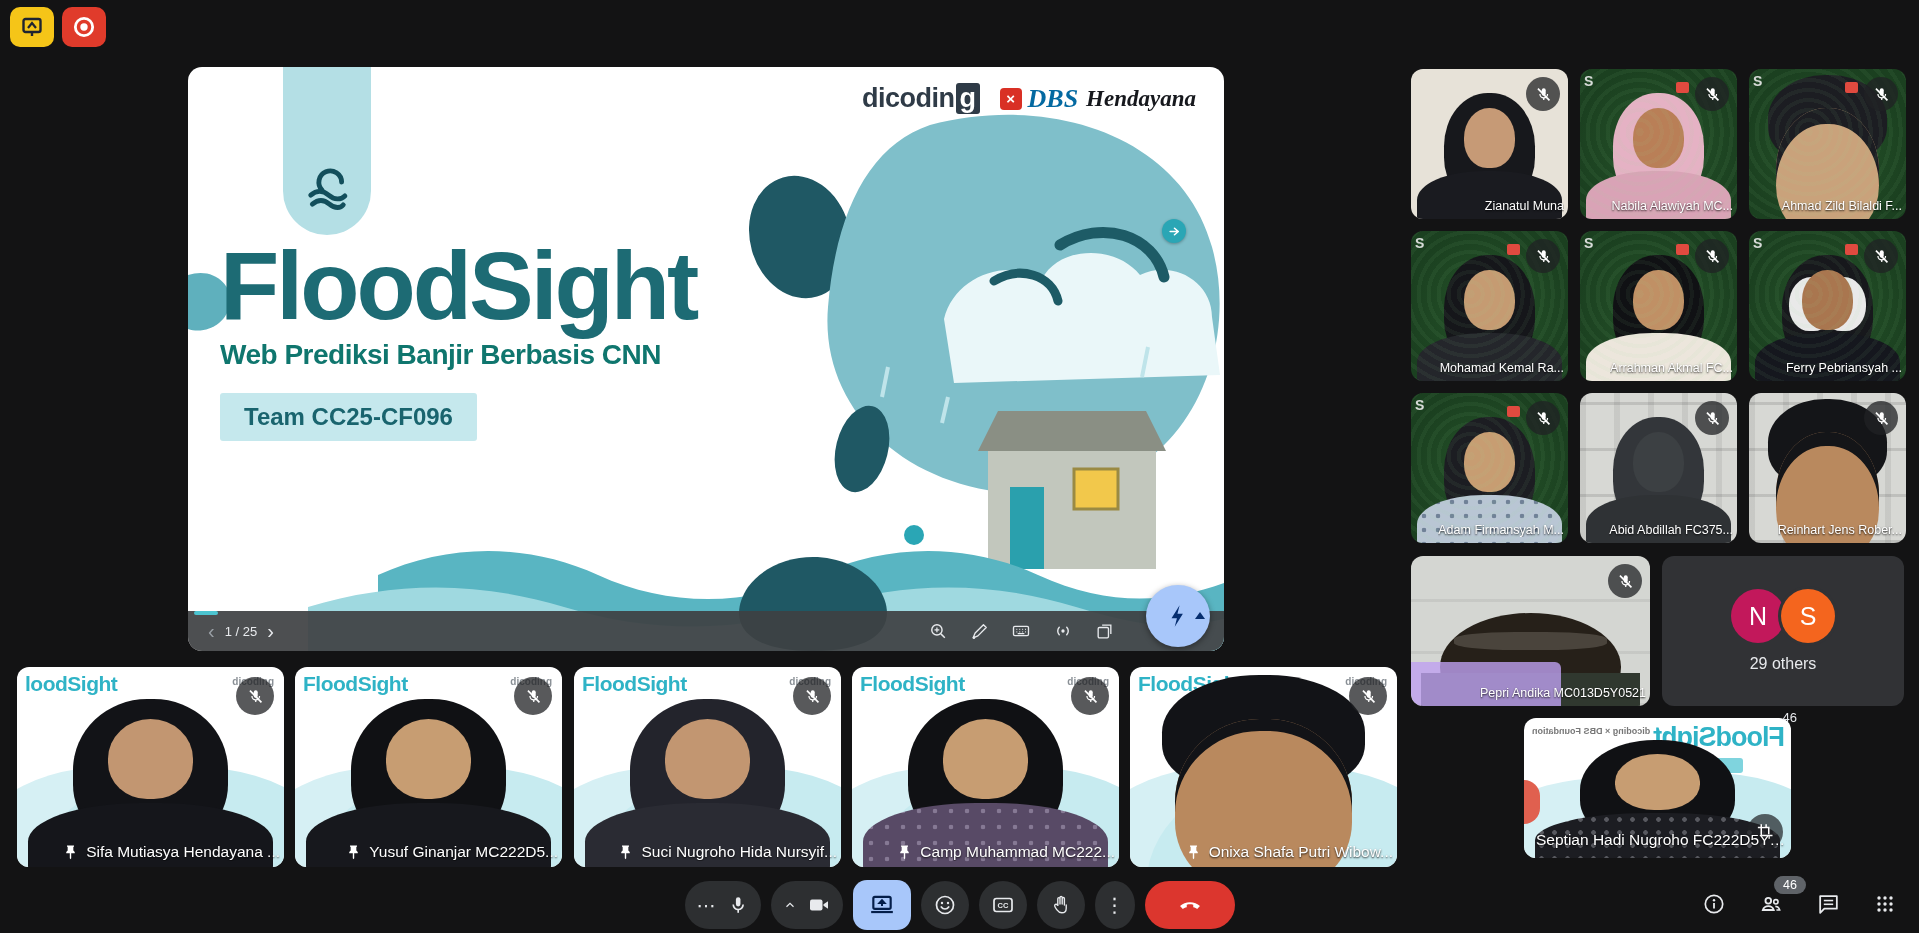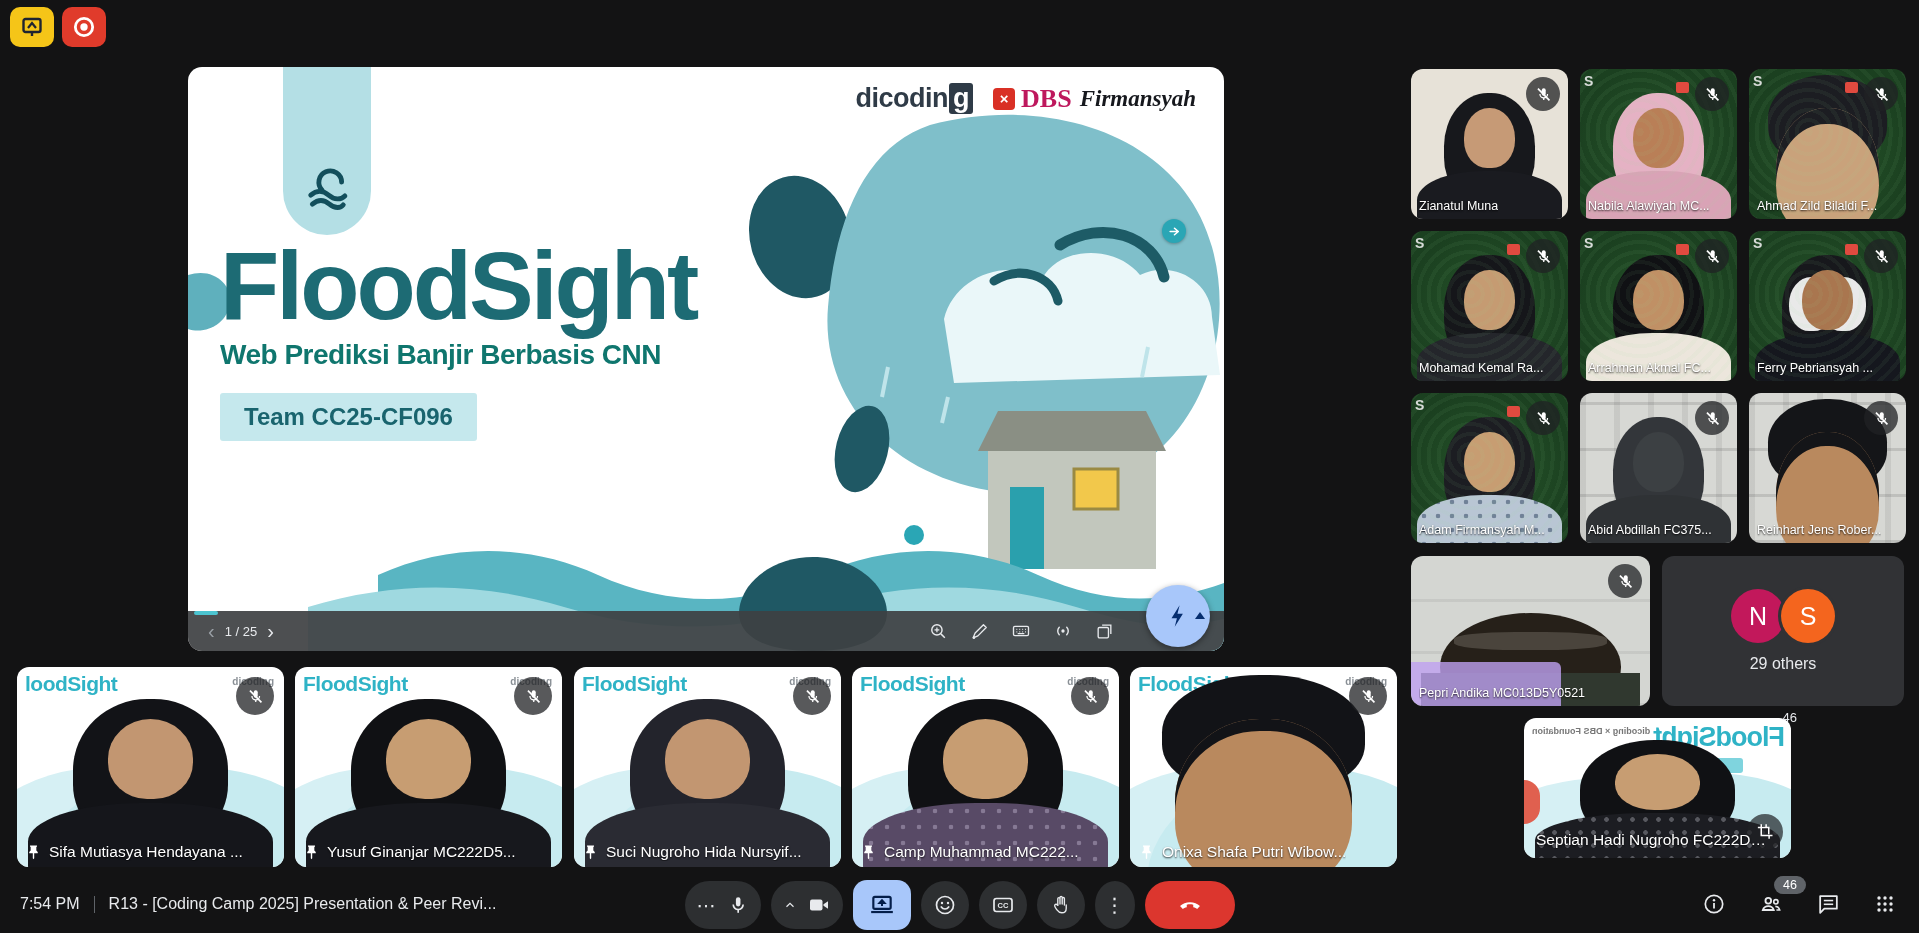--- a/index.html
+++ b/index.html
@@ -17,21 +17,21 @@
   .stop-btn{flex:none;background:#a8c7fa;color:#082e6f;font-size:15px;font-weight:500;border:none;border-radius:999px;padding:10px 18px;cursor:pointer;margin-right:4px;}
 
   
   .slide{position:absolute;left:188px;top:67px;width:1036px;height:584px;background:#fff;border-radius:14px;overflow:hidden;z-index:5;}
   .slide-art{position:absolute;inset:0;z-index:1;}
   .slide-logos{position:absolute;top:16px;right:28px;display:flex;align-items:center;gap:20px;z-index:3;}
   .logo-dicoding{font-size:27px;font-weight:700;color:#2f3b47;letter-spacing:-0.5px;display:flex;align-items:center;}
   .logo-dicoding .gbox{background:#2f3b47;color:#fff;border-radius:3px;padding:0 4px;margin-left:1px;line-height:1.15;}
   .logo-dbs{display:flex;align-items:center;gap:6px;}
   .dbs-mark{width:22px;height:22px;background:#d93025;border-radius:4px;color:#fff;font-weight:700;font-size:15px;display:flex;align-items:center;justify-content:center;}
-  .dbs-text{font-family:"Liberation Serif",serif;font-weight:700;font-size:26px;color:#be185d;}
+  .dbs-text{font-family:"Liberation Serif",serif;font-weight:700;font-size:26px;color:#0369a1;font-style:italic;}
   .dbs-found{font-family:"Liberation Serif",serif;font-style:italic;font-weight:700;font-size:23px;color:#16181d;margin-left:2px;}
   .wave-badge{position:absolute;left:95px;top:0;width:88px;height:168px;background:#b4dfe5;border-radius:0 0 44px 44px;display:flex;align-items:flex-end;justify-content:center;padding-bottom:22px;box-sizing:border-box;z-index:2;}
   .slide-text{position:absolute;left:32px;top:168px;z-index:3;display:flex;flex-direction:column;align-items:flex-start;}
   .slide-title{font-size:97px;font-weight:800;color:#1d6b74;letter-spacing:-3px;line-height:1.05;}
   .slide-subtitle{font-size:28px;font-weight:700;color:#0f766e;margin-top:2px;letter-spacing:-0.5px;}
   .team-badge{margin-top:22px;background:#c5e8ed;color:#19646e;font-size:24px;font-weight:700;padding:10px 24px;border-radius:3px;}
   .annot-dot{position:absolute;left:974px;top:152px;width:24px;height:24px;border-radius:50%;background:#2aa6b5;z-index:4;display:flex;align-items:center;justify-content:center;box-shadow:0 1px 3px rgba(0,0,0,.3);}
   .slide-toolbar{position:absolute;left:0;right:0;bottom:0;height:40px;background:rgba(62,64,66,.92);z-index:6;display:flex;align-items:center;padding:0 14px;box-sizing:border-box;}
   .progress-strip{position:absolute;left:6px;top:0;width:24px;height:4px;background:#4cc4d0;border-radius:2px;}
   .nav-arrow{background:none;border:none;color:#9aa0a6;font-size:20px;line-height:1;cursor:pointer;padding:2px 6px;}
@@ -55,21 +55,21 @@
   .bg-shelf{background:
      repeating-linear-gradient(0deg, rgba(80,80,80,.18) 0 3px, rgba(0,0,0,0) 3px 46px),
      repeating-linear-gradient(90deg, rgba(90,90,90,.12) 0 6px, rgba(0,0,0,0) 6px 34px),
      #d7d8d4;}
   .bg-grey{background:
      repeating-linear-gradient(0deg, rgba(80,80,80,.10) 0 3px, rgba(0,0,0,0) 3px 52px),
      #d4d6d2;}
   .bg-white{background:#fff;}
   .mic-badge{position:absolute;top:8px;right:8px;width:34px;height:34px;border-radius:50%;background:rgba(32,33,36,.75);display:flex;align-items:center;justify-content:center;z-index:6;}
   .fs .mic-badge{width:38px;height:38px;top:10px;right:10px;}
-  .name-row{position:absolute;left:8px;bottom:6px;right:20px;display:flex;align-items:center;gap:7px;z-index:6;}
+  .name-row{position:absolute;left:8px;bottom:6px;right:4px;display:flex;align-items:center;gap:7px;z-index:6;justify-content:flex-end;}
   .pname{color:#fff;font-size:12.5px;font-weight:500;white-space:nowrap;overflow:hidden;text-overflow:ellipsis;text-shadow:0 1px 2px rgba(0,0,0,.85);}
   .fs .pname{font-size:15.5px;}
   .pin{display:none;flex:none;}
   .fs .pin{display:block;}
   .wm-s,.wm-red{display:none;}
   .bg-green .wm-s{display:block;position:absolute;top:4px;left:4px;color:rgba(235,235,235,.9);font-size:14px;font-weight:700;z-index:5;}
   .bg-green .wm-red{display:block;position:absolute;top:13px;right:48px;width:13px;height:11px;background:#e04a3f;border-radius:2px;z-index:5;}
   .tile.pepri::before{content:"";position:absolute;left:0;bottom:0;width:150px;height:44px;background:rgba(190,160,240,.8);z-index:4;border-radius:0 6px 0 12px;}
 
   
@@ -219,21 +219,21 @@
     </div>
 
     <div class="slide-logos">
       <span class="logo-dicoding">
           <span>dicodin</span>
           <span class="gbox">g</span>
         </span>
       <span class="logo-dbs">
         <span class="dbs-mark">×</span>
         <span class="dbs-text">DBS</span>
-        <span class="dbs-found">Firmansyah</span>
+        <span class="dbs-found">Hendayana</span>
       </span>
     </div>
 
     <div class="slide-text">
       <div class="slide-title">FloodSight</div>
       <div class="slide-subtitle">Web Prediksi Banjir Berbasis CNN</div>
       <div class="team-badge">Team CC25-CF096</div>
     </div>
 
     <div class="annot-dot">
@@ -307,25 +307,20 @@
         </svg>
     </div>
     <div class="name-row">
         <span class="pname">Septian Hadi Nugroho FC222D5Y12...</span>
       </div>
   </div>
 
   <span class="corner-count">46</span>
 
   <div class="bottombar">
-    <div class="bb-left">
-      <span>7:54 PM</span>
-      <span class="bb-div"></span>
-      <span class="bb-title">R13 - [Coding Camp 2025] Presentation &amp; Peer Revi...</span>
-    </div>
 
     <div class="bb-center">
       <button class="ctl-pill">
         <span class="dots3">⋯</span>
         <svg width="22" height="22" viewBox="0 0 24 24">
             <rect x="9.7" y="3.5" width="5" height="10" rx="2.5" fill="#e8eaed"></rect>
             <path d="M6.8 11.5a5.4 5.4 0 0 0 10.8 0" stroke="#e8eaed" stroke-width="1.8" fill="none"></path>
             <line x1="12.2" y1="17" x2="12.2" y2="20.5" stroke="#e8eaed" stroke-width="1.8"></line>
           </svg>
       </button>

